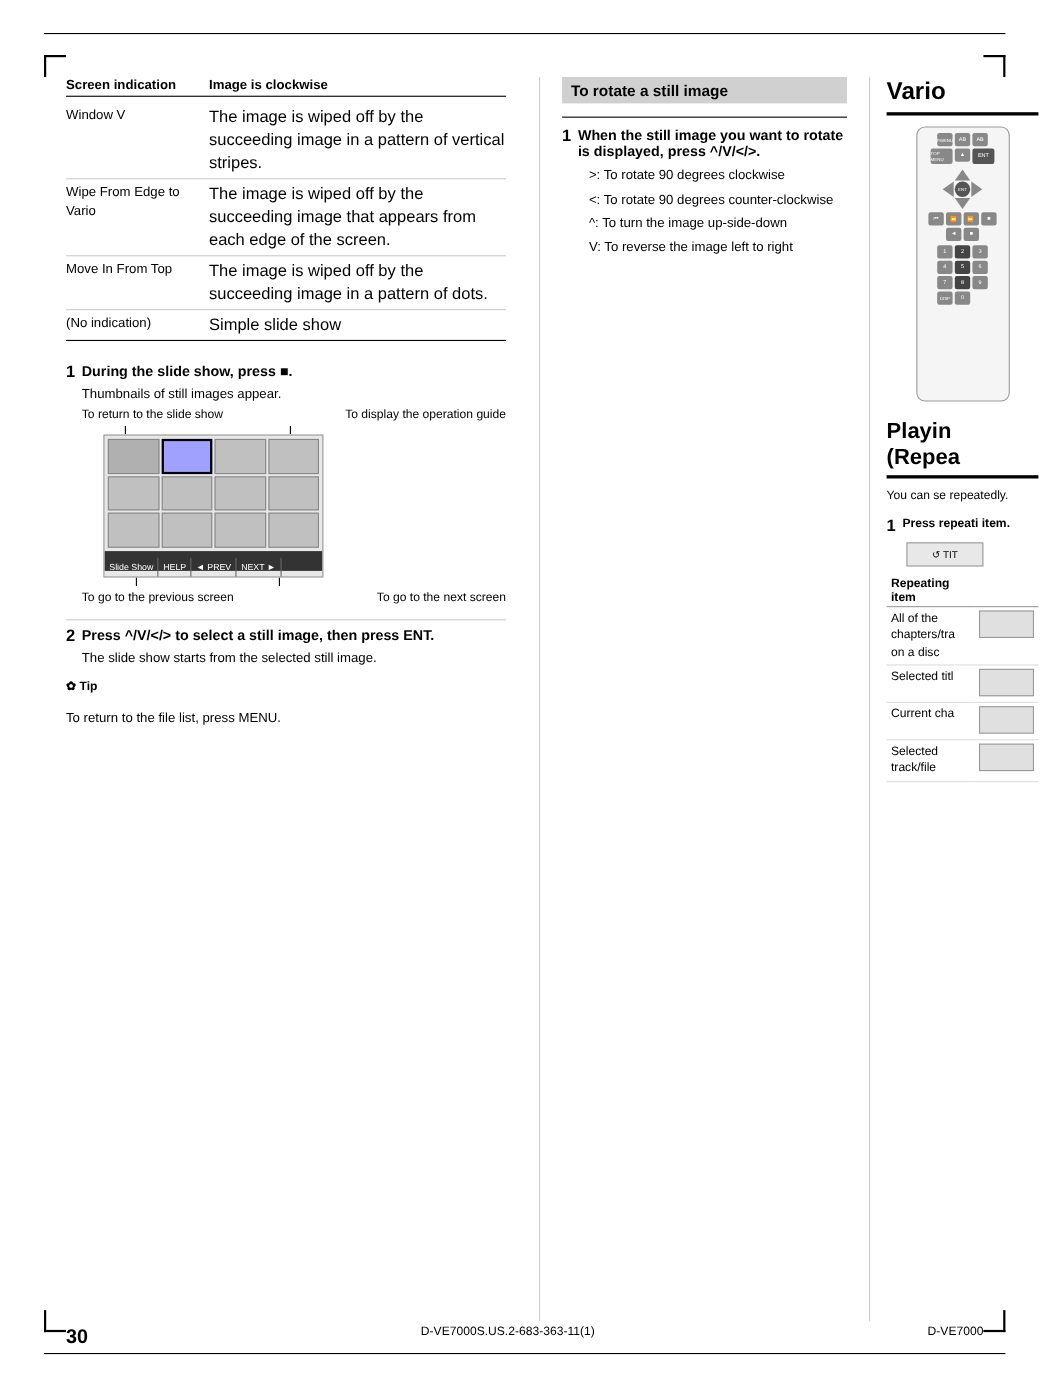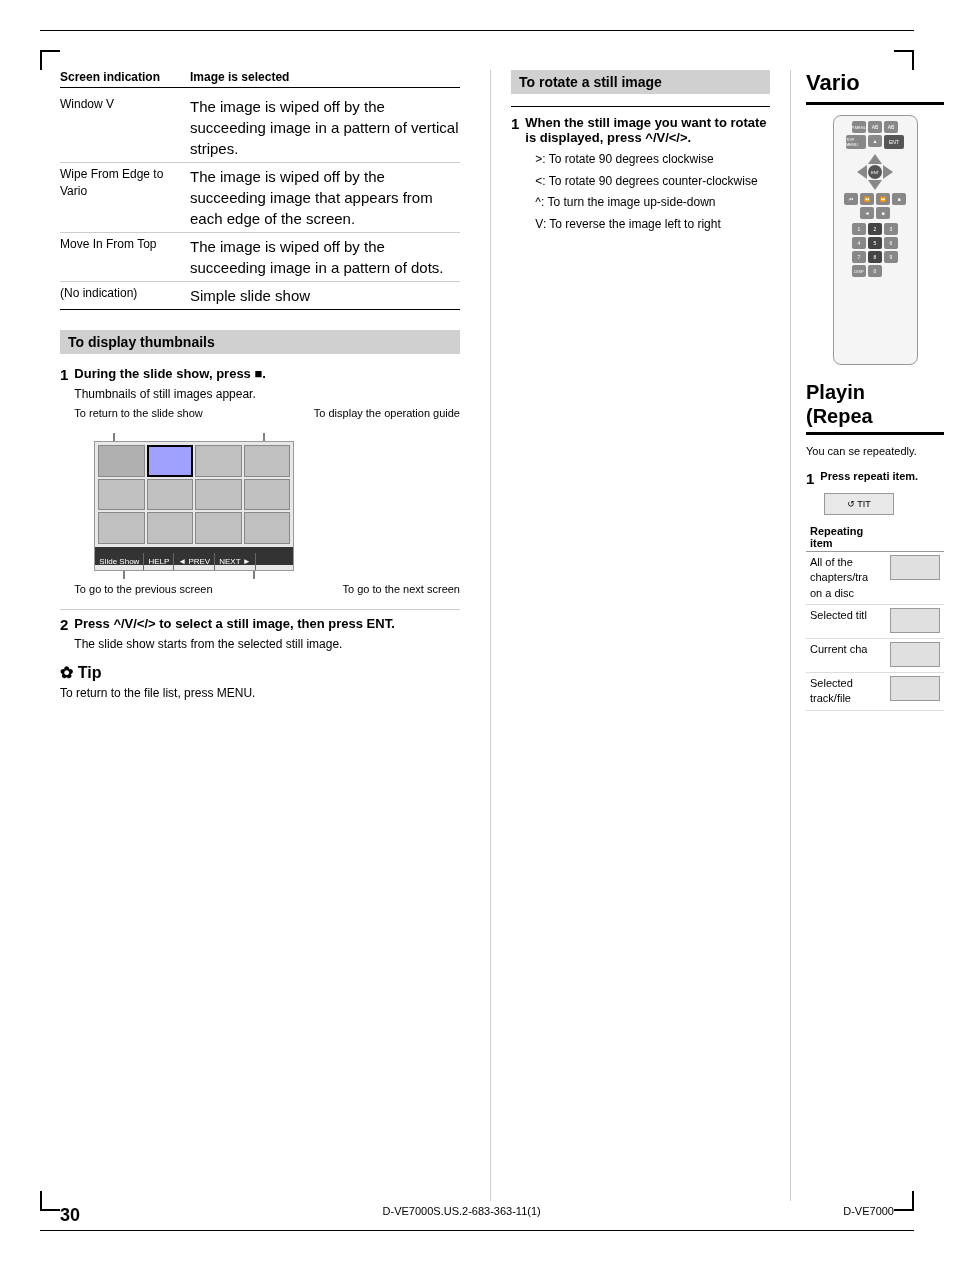--- a/index.html
+++ b/index.html
@@ -135,22 +135,22 @@
     }
     .step-desc {
       font-size: 12px;
       line-height: 1.5;
       margin-bottom: 4px;
     }
     .tip-box {
       margin-top: 6px;
     }
     .tip-label {
-      font-size: 16px;
-      margin-bottom: 4px;
+      font-size: 11px;
+      margin-bottom: 15px;
     }
     .tip-text {
       font-size: 12px;
     }
     .thumb-img {
       width: 200px;
       height: 130px;
       border: 1px solid #999;
       background: #e8e8e8;
       position: relative;
@@ -197,21 +197,21 @@
     }
     
     .annotation-area {
       position: relative;
       margin: 0 0 8px 0;
     }
     .annotation-top {
       display: flex;
       justify-content: space-between;
       font-size: 11px;
-      margin-bottom: 14px;
+      margin-bottom: 4px;
     }
     .annotation-bottom {
       display: flex;
       justify-content: space-between;
       font-size: 11px;
       margin-top: 4px;
     }
 
     
     .mid-col {
@@ -433,41 +433,40 @@
   <div class="corner-mark corner-tl"></div>
   <div class="corner-mark corner-tr"></div>
 
   <div class="content">
 
     <div class="left-col">
 
       <div class="table-section">
         <div class="table-header">
           <div class="th-screen">Screen indication</div>
-          <div class="th-image">Image is selected</div>
+          <div class="th-image">Image is clockwise</div>
         </div>
         <div class="table-row">
           <div class="td-screen">Window V</div>
           <div class="td-image">The image is wiped off by the succeeding image in a pattern of vertical stripes.</div>
         </div>
         <div class="table-row">
           <div class="td-screen">Wipe From Edge to Vario</div>
           <div class="td-image">The image is wiped off by the succeeding image that appears from each edge of the screen.</div>
         </div>
         <div class="table-row">
           <div class="td-screen">Move In From Top</div>
           <div class="td-image">The image is wiped off by the succeeding image in a pattern of dots.</div>
         </div>
         <div class="table-row">
           <div class="td-screen">(No indication)</div>
           <div class="td-image">Simple slide show</div>
         </div>
       </div>
 
-      <div class="section-heading">To display thumbnails</div>
 
       <div class="step-row">
         <span class="step-label">1</span>
         <div class="step-content">
           <div class="step-title">During the slide show, press ■.</div>
           <div class="step-desc">Thumbnails of still images appear.</div>
 
           <div class="annotation-area">
             <div class="annotation-top">
               <span>To return to the slide show</span>

